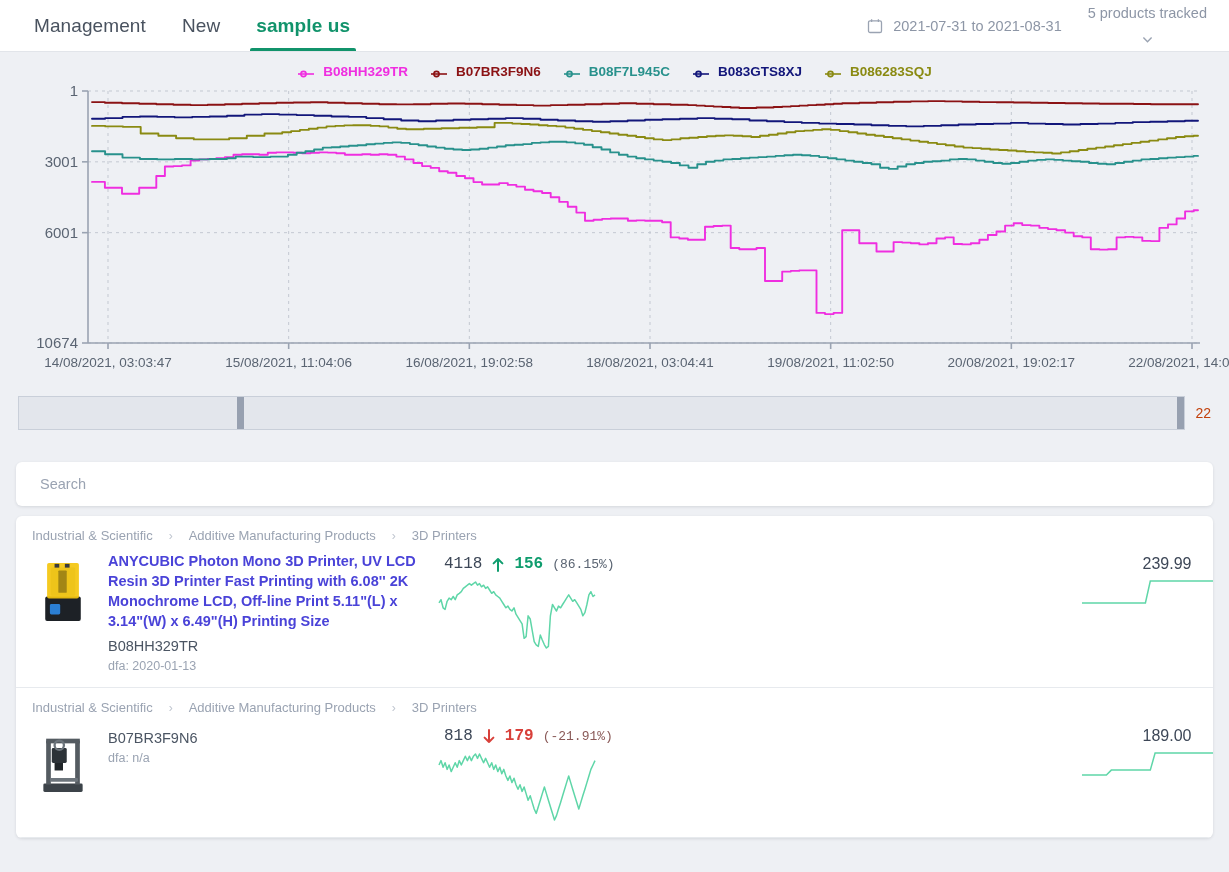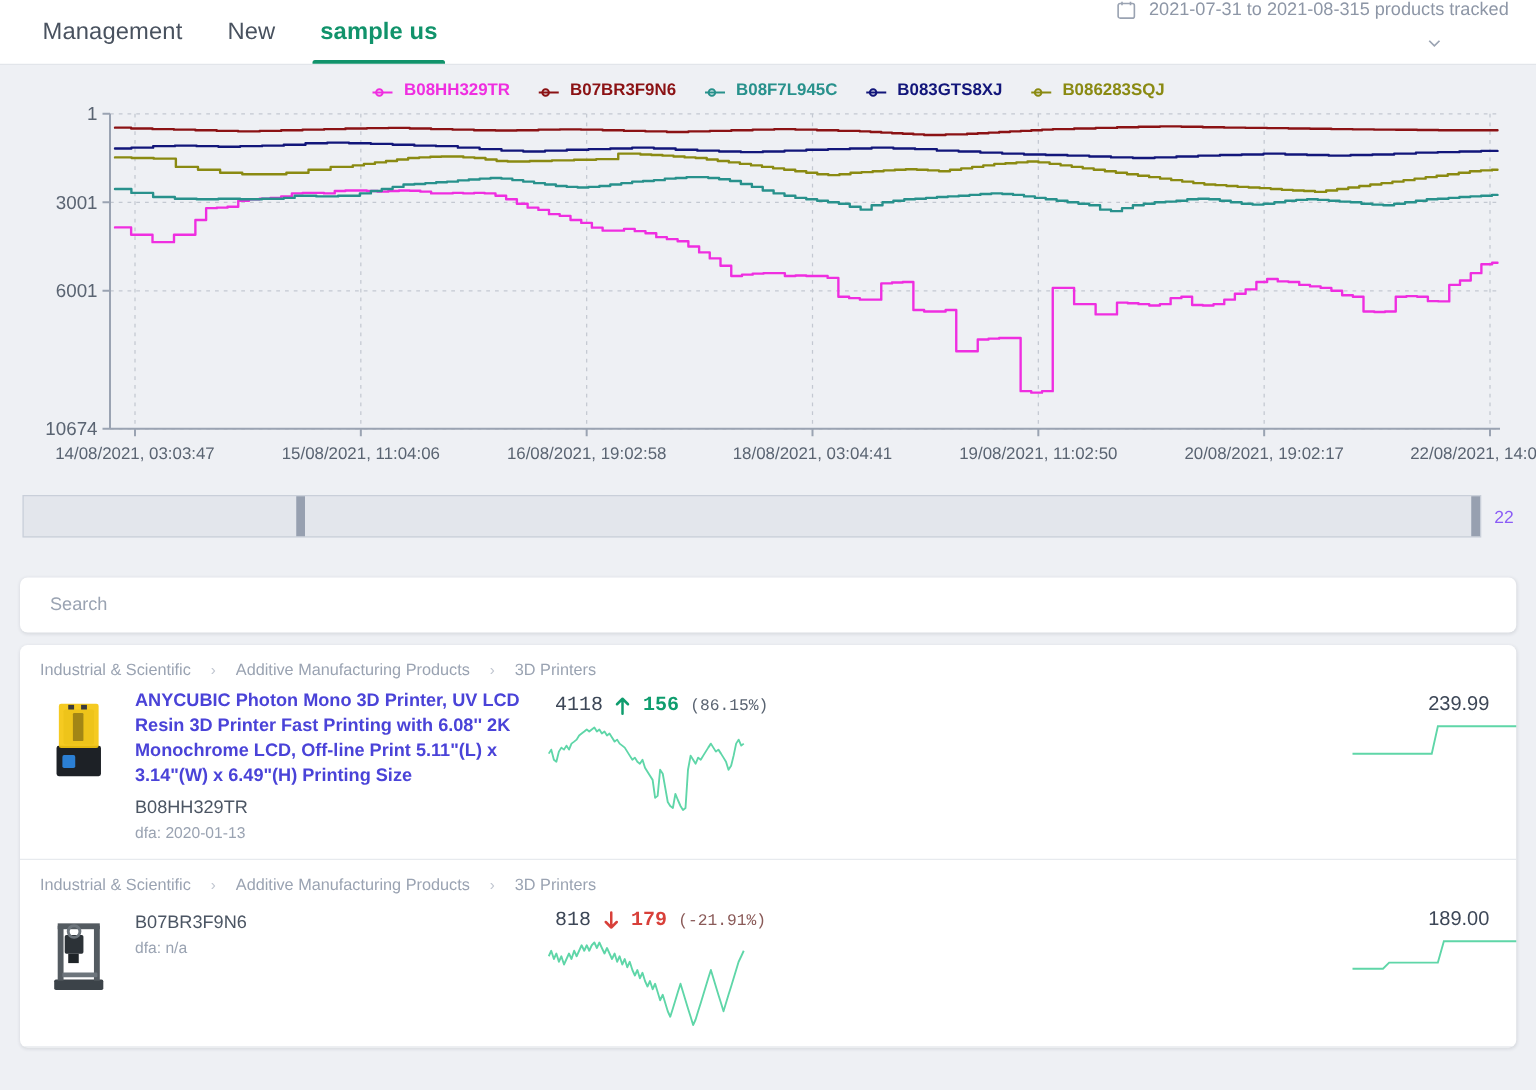--- a/index.html
+++ b/index.html
@@ -36,22 +36,22 @@
     cursor:pointer;
     position:relative;
     letter-spacing:.1px;
   }
   .tab.active { color:#11936b; font-weight:600; }
   .tab.active:after {
     content:""; position:absolute; left:12px; right:12px; bottom:0;
     height:3px; background:#11936b; border-radius:2px 2px 0 0;
   }
   .topbar-right {
-    margin-left:auto; display:flex; align-items:flex-start;
-    padding-right: 22px; 
+    margin-left:auto; display:flex; align-items:center;
+    padding-right: 22px; gap: 26px;
     color:#8d96a6; font-size:14.5px;
   }
   .daterange { display:flex; align-items:center; gap:10px; cursor:pointer; }
   .cal-icon { width:16px; height:16px; display:block; }
   .tracked { display:flex; align-items:center; gap:12px; cursor:pointer;flex-direction:column; }
   .chev { width:13px; height:13px; display:block; }
 
   
   .chart-panel {
     height: 404px;
@@ -93,21 +93,21 @@
     font-size: 14px; color:#8d96a6;
     white-space:nowrap;
   }
   .handle {
     position:absolute; top:0; bottom:0; width:7px;
     background:#97a0b0; cursor:ew-resize;
   }
   .handle.left { left: 218px; }
   .handle.right { right: 0px; }
   .slider-rightlabel {
-    padding-left: 10px; font-size:14px; color:#8b5cf6; white-space:nowrap;
+    padding-left: 10px; font-size:14px; color:#c2410c; white-space:nowrap;
   }
 
   
   .search-wrap { padding: 6px 16px 10px 16px; }
   .search-input {
     width: 100%; height: 44px;
     border: none; border-radius: 6px;
     background:#fff;
     box-shadow: 0 1px 3px rgba(30,40,60,.12);
     padding: 0 24px;

